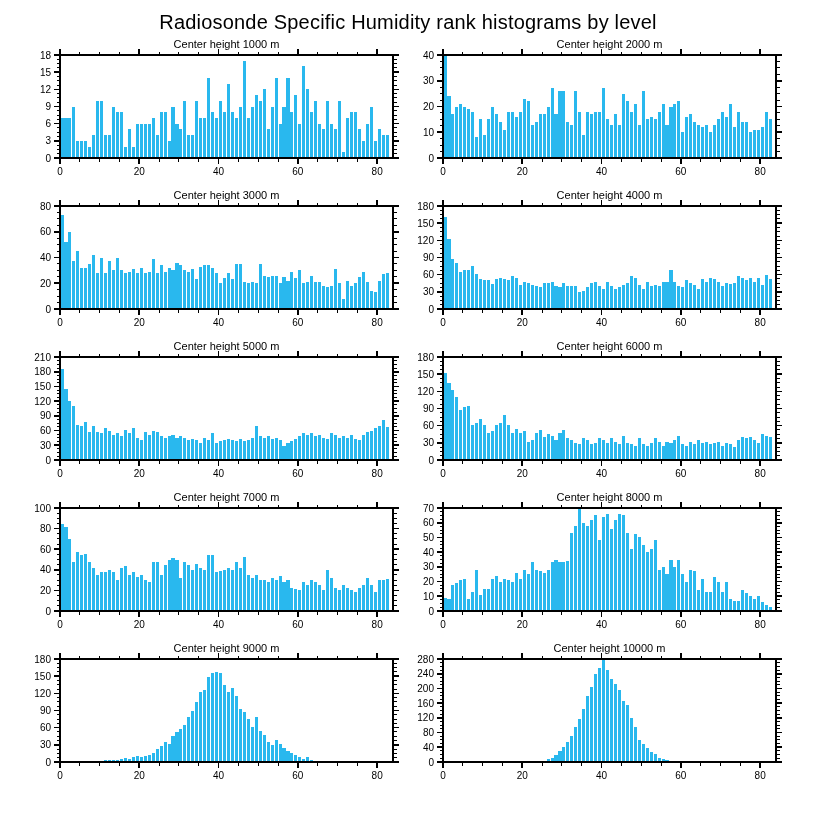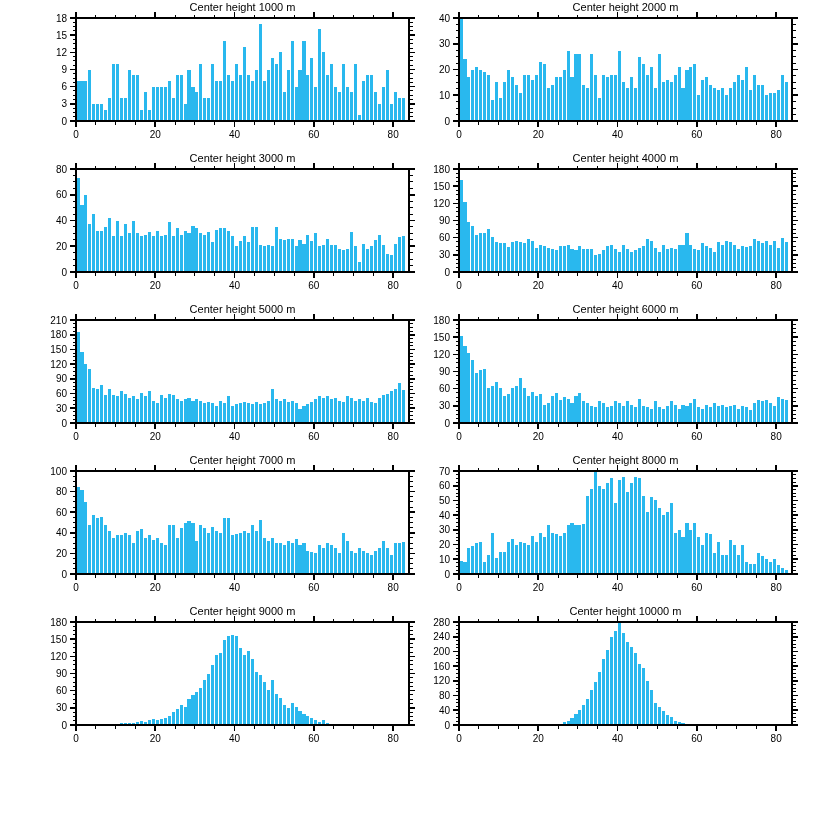--- a/index.html
+++ b/index.html
@@ -1,28 +1,29 @@
 <!DOCTYPE html>
 <html><head>
 <meta charset="utf-8">
 <style>
   html,body{margin:0;padding:0;background:#ffffff;}
   body{width:816px;height:824px;font-family:"Liberation Sans",sans-serif;color:#000;overflow:hidden;}
   .figure-title{width:816px;text-align:center;font-size:20px;font-weight:normal;padding-top:11px;height:37px;box-sizing:border-box;letter-spacing:0.2px;}
-  #grid{display:grid;grid-template-columns:408px 408px;grid-auto-rows:151px;padding-left:16px;}
+  #grid{display:grid;grid-template-columns:408px 408px;grid-auto-rows:151px;}
   .cell{width:408px;height:151px;position:relative;}
   svg{display:block;}
   svg text{fill:#000;}
   .sub-title{font-size:11px;}
   .tick-label{font-size:10px;}
 </style>
 </head>
 <body>
 
 <div>
+  <div class="figure-title">Radiosonde Specific Humidity rank histograms by level</div>
   <div id="grid">
       <div class="cell">
         <svg width="408" height="151" viewBox="0 0 408 151">
           <text x="226.5" y="11" text-anchor="middle" class="sub-title">Center height 1000 m</text>
           <g fill="#29b8ee" shape-rendering="crispEdges">
             <rect x="60.48" y="80.94" width="3.09" height="40.06"></rect>
             <rect x="64.44" y="80.94" width="3.09" height="40.06"></rect>
             <rect x="68.40" y="80.94" width="3.09" height="40.06"></rect>
             <rect x="72.37" y="69.50" width="3.09" height="51.50"></rect>
             <rect x="76.33" y="103.83" width="3.09" height="17.17"></rect>

